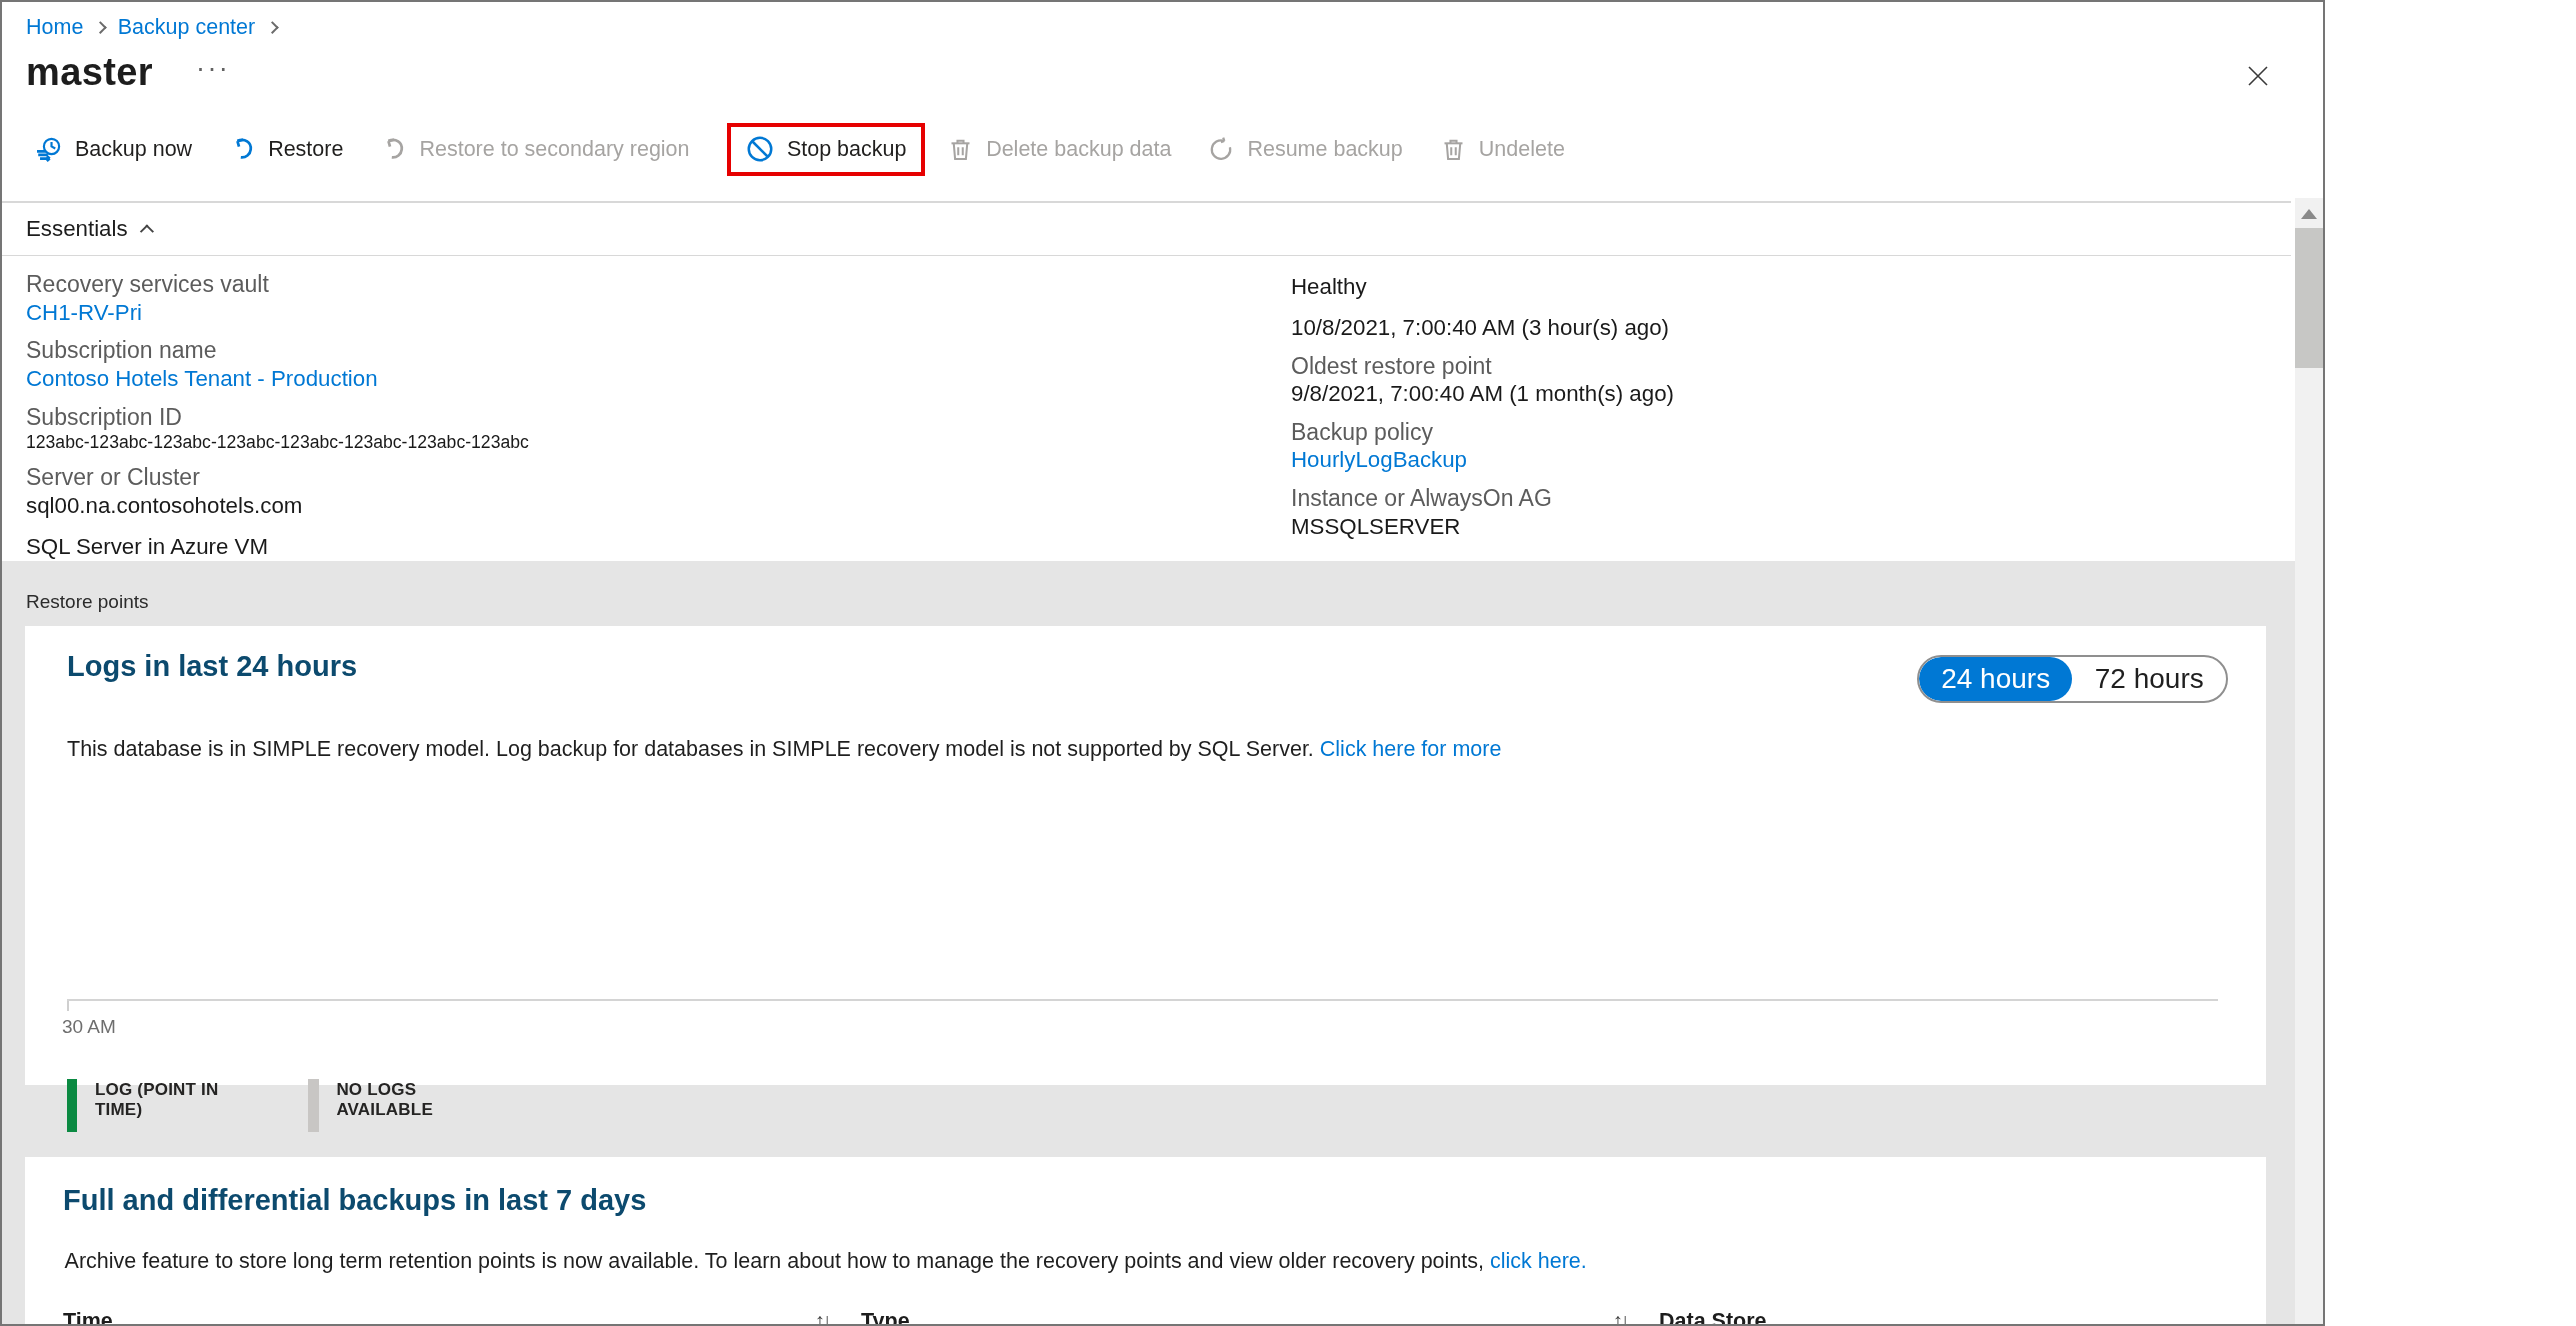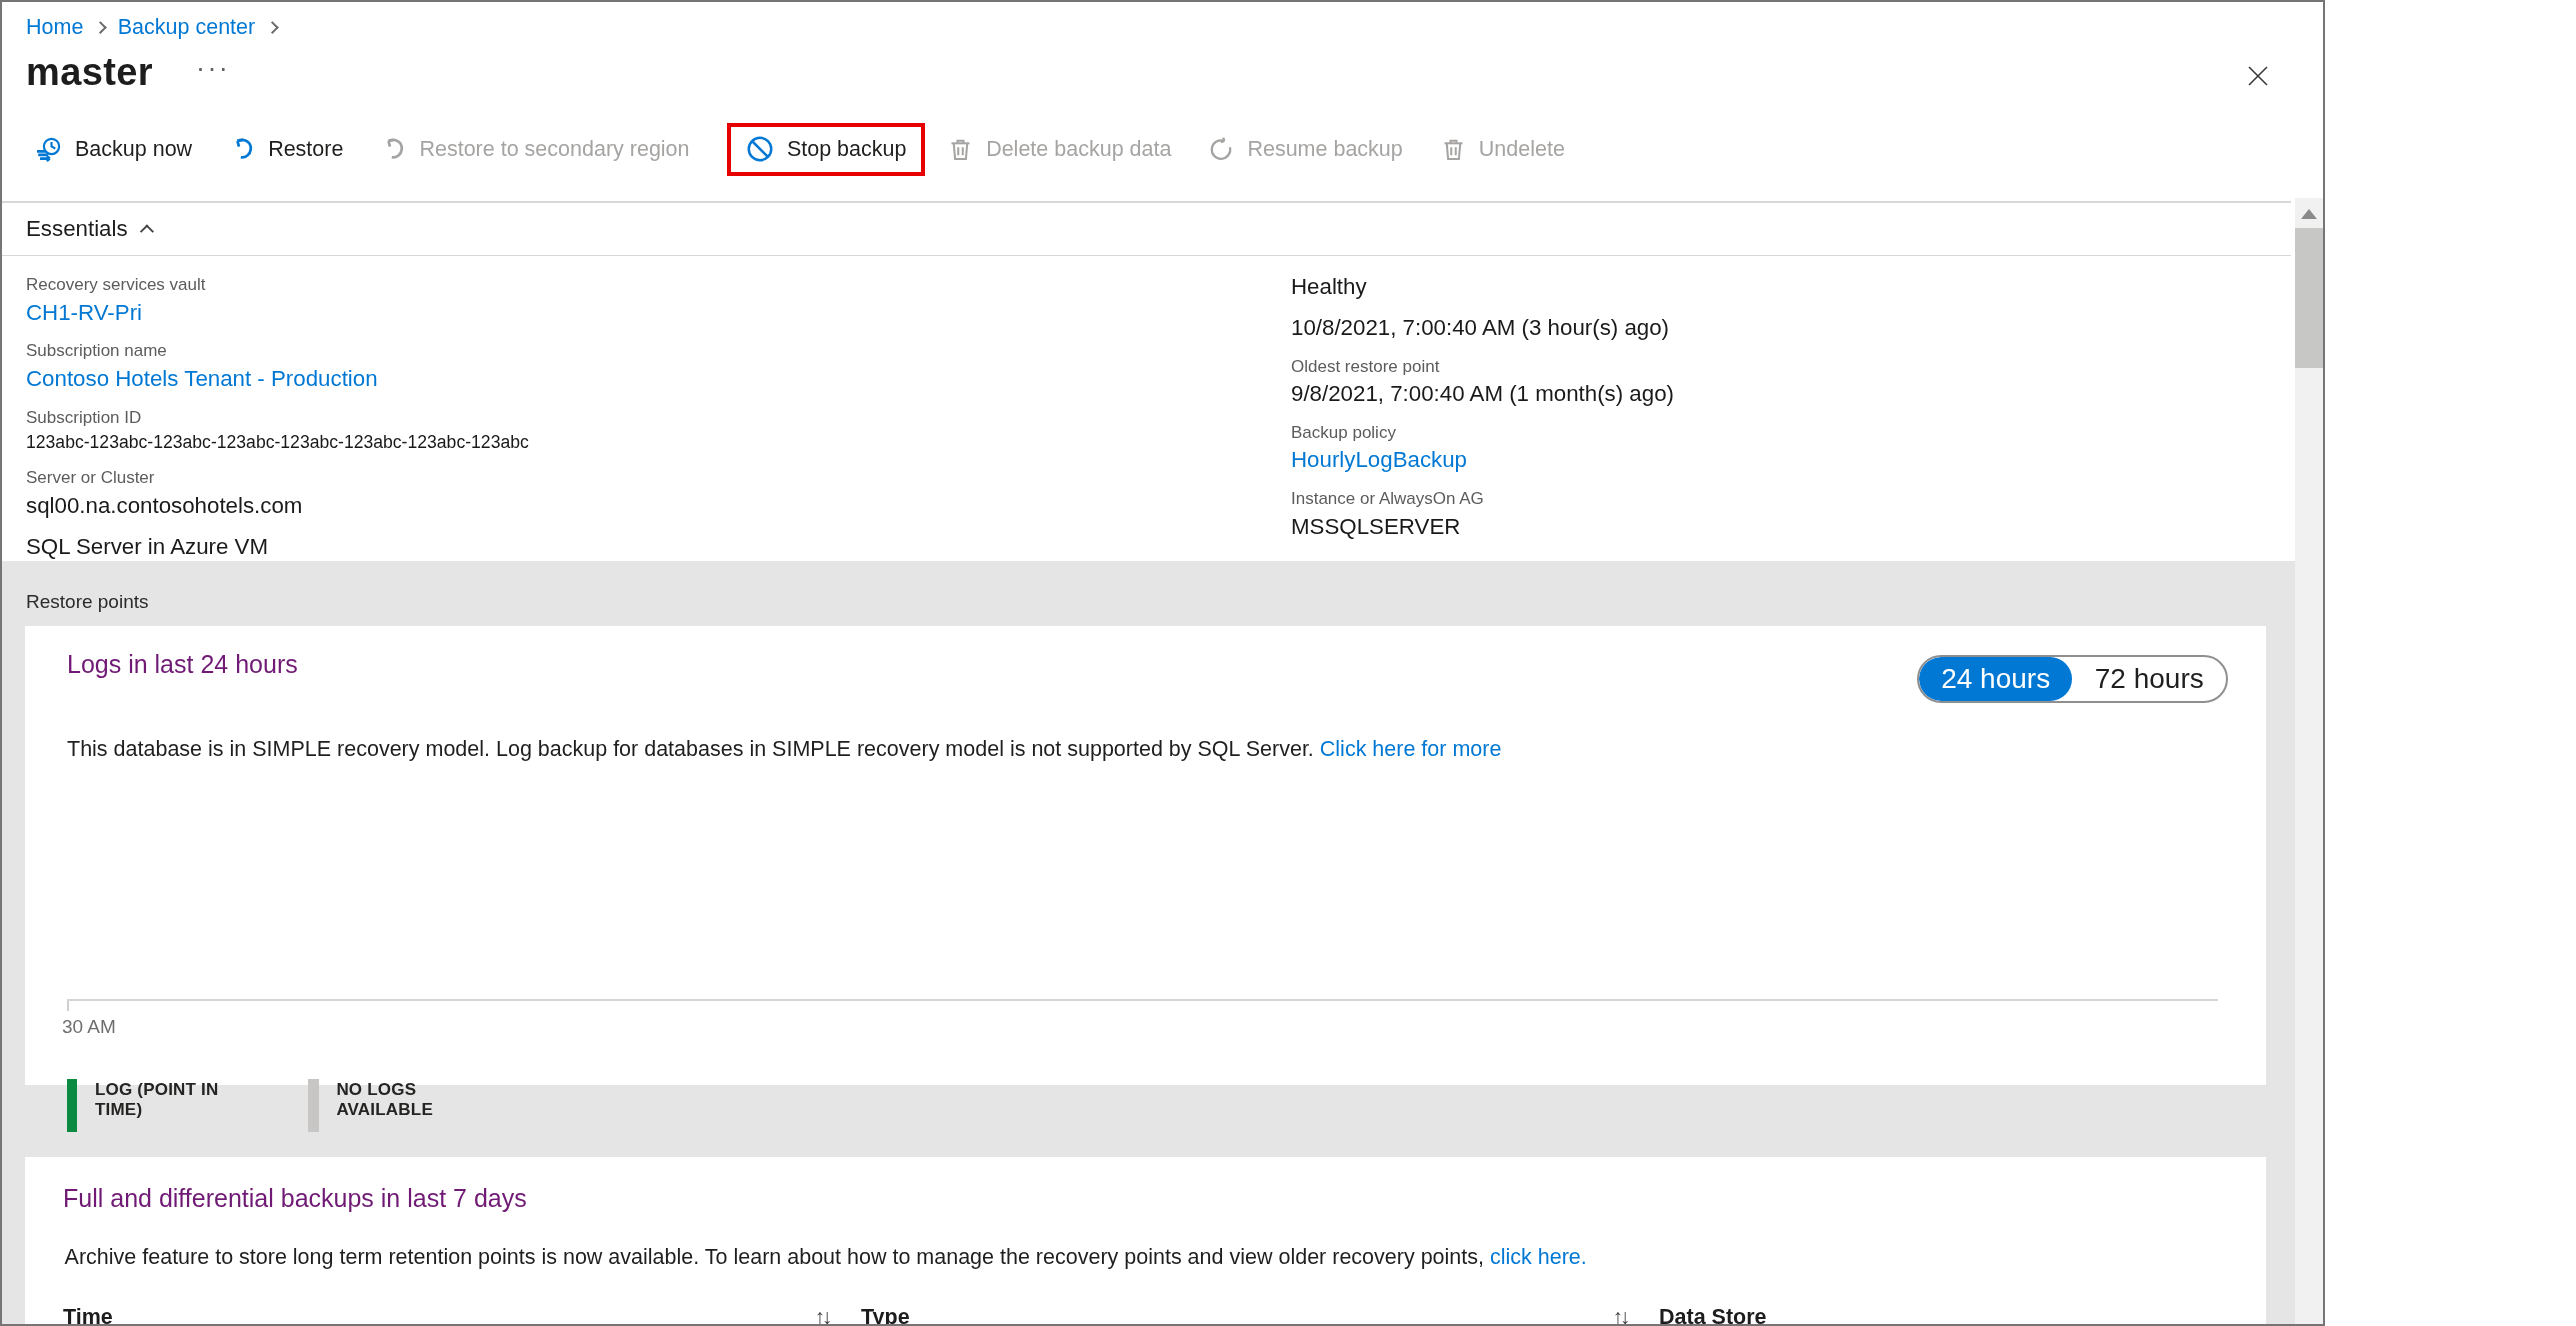--- a/index.html
+++ b/index.html
@@ -38,33 +38,33 @@
   .tb-item.highlight { border: 4px solid #e60000; padding: 7.2px 14.4px; margin-right: 22.3px; }
 
   .divider { height: 1.6px; background: #d8d8d8; margin-right: 32px; }
   .divider.toolbar-divider { margin-top: 25.5px; }
 
   .essentials-header { display: flex; align-items: center; gap: 14.4px; padding: 12.8px 0 11.2px 24px; font-size: 22.3px; color: #1d1d1d; cursor: pointer; width: 207px; }
   .chevron-up { display: inline-block; width: 10.4px; height: 10.4px; border-top: 2.4px solid #444; border-right: 2.4px solid #444; transform: rotate(-45deg) translate(-1.6px, 1.6px); }
 
   .essentials-grid { display: grid; grid-template-columns: 1265px 1fr; padding: 16px 0 0 24px; }
   .field { margin-bottom: 11.2px; }
-  .f-label { font-size: 17px; color: #5c5c5c; line-height: 25.5px; }
+  .f-label { font-size: 23px; color: #5c5c5c; line-height: 25.5px; }
   .f-value { font-size: 22.3px; color: #1a1a1a; line-height: 29.5px; }
   .f-value.small { font-size: 17.6px; line-height: 24px; }
   .f-value.link { color: #0078d4; cursor: pointer; }
 
   
   .gray-section { flex: 1 1 auto; background: #e5e5e5; position: relative; }
   .section-title { font-size: 19px; color: #2b2b2b; margin: 30px 0 12.8px 24px; }
 
   .card { background: #fff; margin: 0 57px 0 23px; }
   .card1 { height: 459px; padding: 24px 38px 0 21px; position: relative; }
   .card1-head { display: flex; align-items: flex-start; justify-content: space-between; }
-  .card-title { font-size: 25px; font-weight: 400; color: #701a75; padding-left: 21px; }
+  .card-title { font-size: 29px; font-weight: 700; color: #0c4a6e; padding-left: 21px; }
   .card1 .msg { font-size: 21.5px; margin: 34px 0 0 21px; color: #1f1f1f; }
   .msg a, .inline-link { color: #0078d4; text-decoration: none; cursor: pointer; }
 
   .toggle-pill { display: inline-flex; align-items: center; border: 2.4px solid #8f8f8f; border-radius: 797px; background: #fff; overflow: hidden; margin-top: 4.8px; }
   .toggle-opt { font-size: 28px; padding: 6.4px 22.3px; border-radius: 797px; cursor: pointer; color: #1f1f1f; white-space: nowrap; }
   .toggle-opt.selected { background: #0078d4; color: #fff; }
 
   .chart-area { position: relative; height: 239px; margin-left: 21px; }
   .axis-line { position: absolute; left: 0; right: 9.6px; bottom: 0; height: 2.4px; background: #d4d4d4; }
   .axis-tick { position: absolute; left: 0; bottom: -9.6px; width: 2.4px; height: 9.6px; background: #cfcfcf; }

